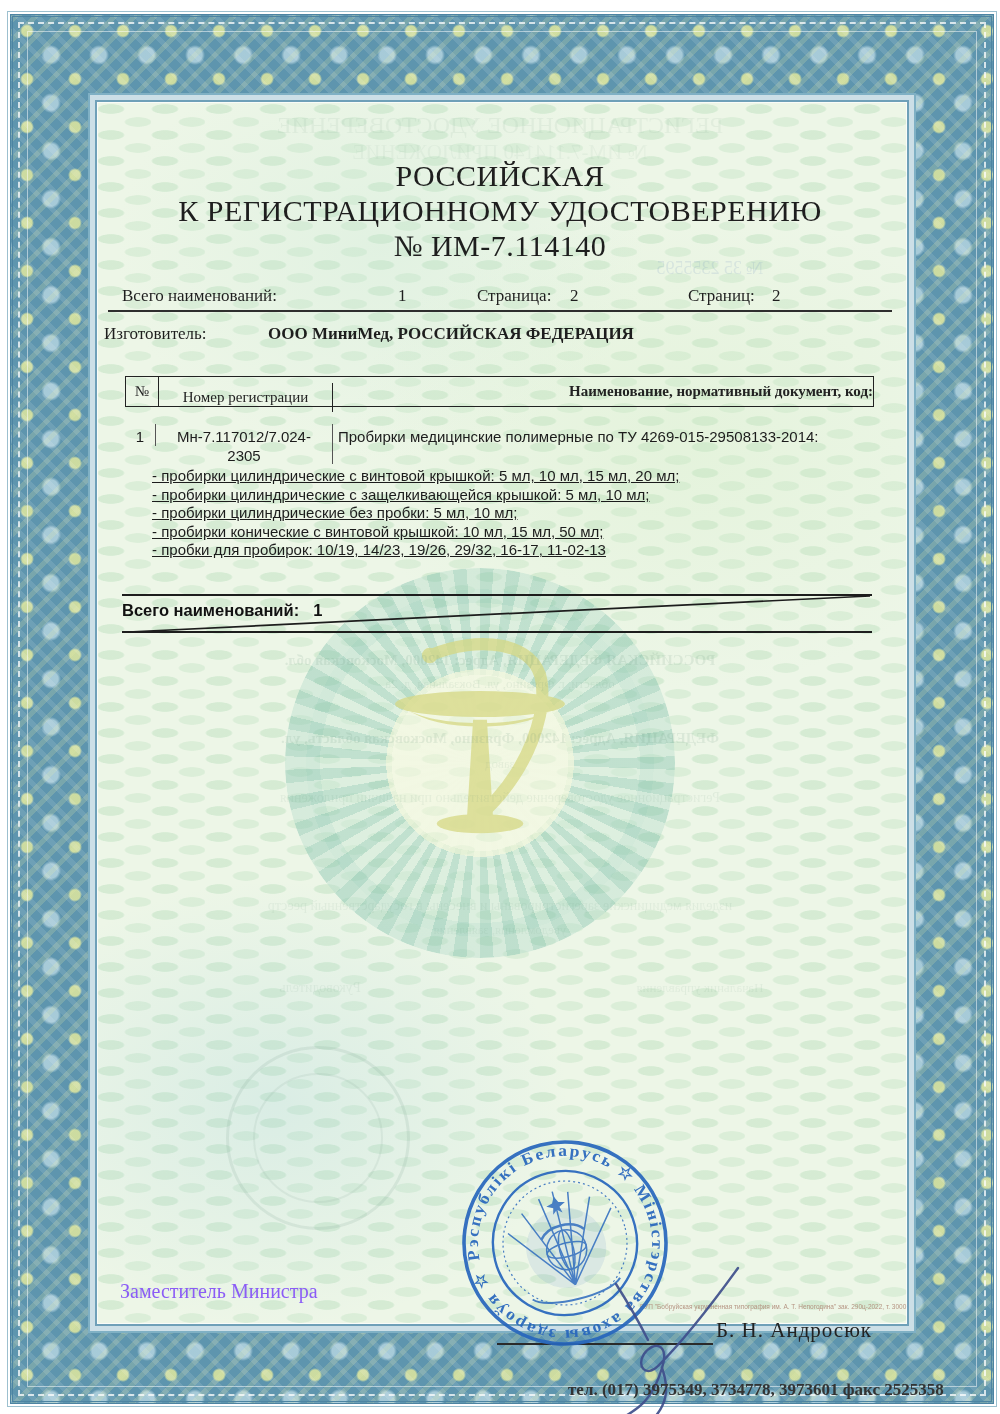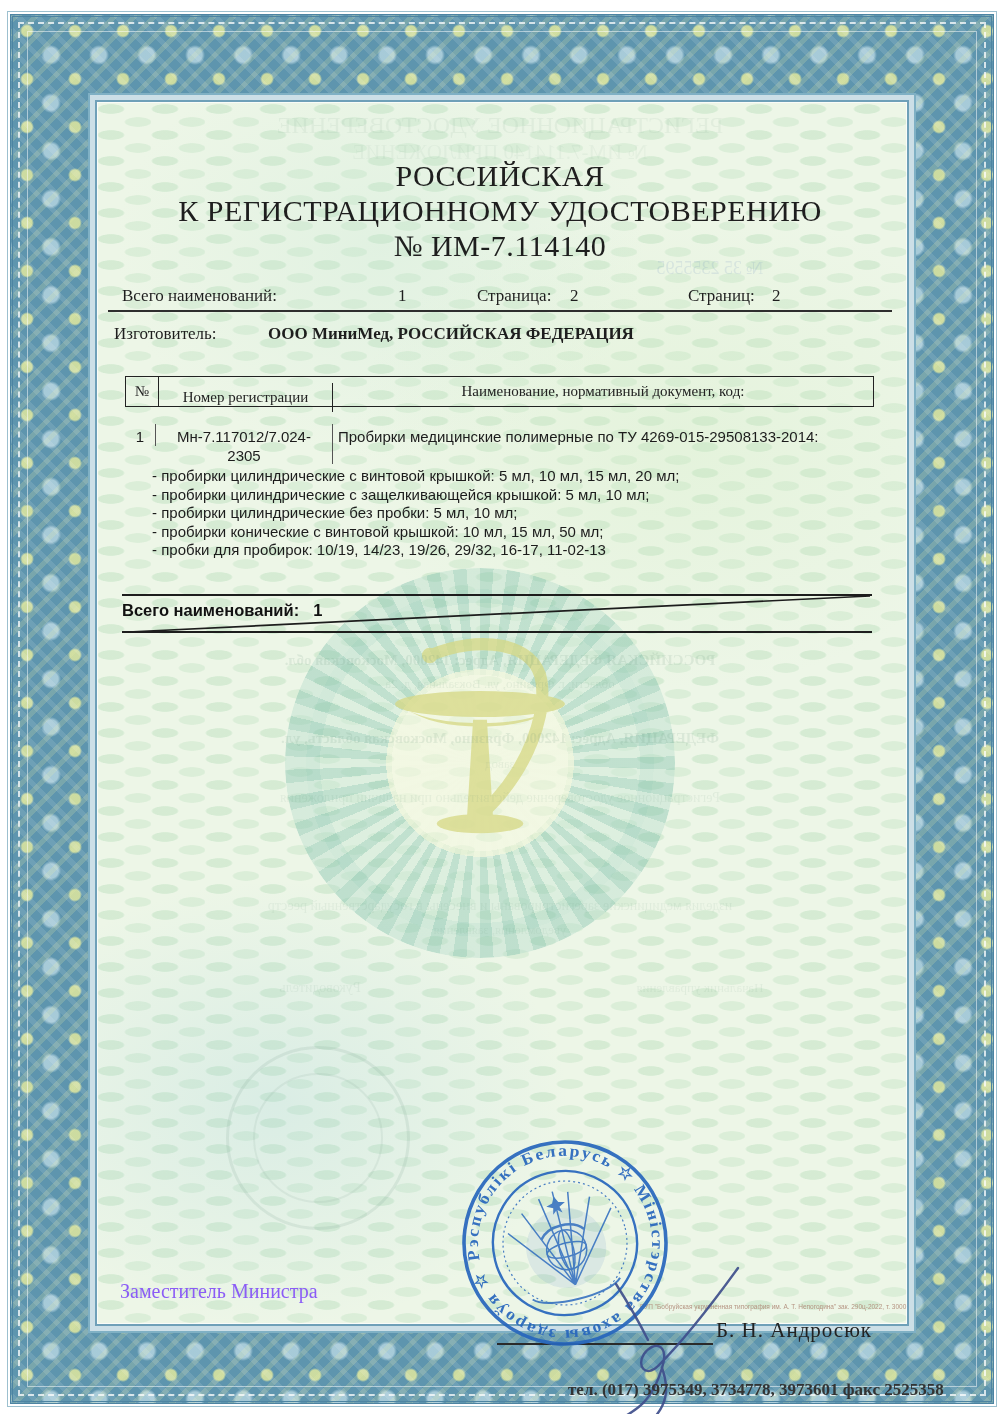--- a/index.html
+++ b/index.html
@@ -60,25 +60,25 @@
     font-size:30px;line-height:35px;letter-spacing:.5px;color:#1e1e1e;}
   .meta-label,.meta-value{position:absolute;z-index:5;font-size:17px;color:#1e1e1e;}
   .rule{position:absolute;z-index:5;background:#2e2e2e;}
   .manu-value{font-weight:bold;}
   .thead{position:absolute;left:125px;top:376px;width:747px;height:29px;z-index:5;
     border:1.4px solid #222;display:flex;align-items:center;font-size:15px;}
   .thead .c1{width:32px;text-align:center;border-right:1.2px solid #222;height:100%;
     display:flex;align-items:center;justify-content:center;}
   .thead .c2{width:173px;text-align:center;border-right:1.2px solid #222;height:100%;
     display:flex;align-items:center;justify-content:center;margin-top:12px;}
-  .thead .c3{flex:1;text-align:center;}
+  .thead .c3{flex:1;text-align:right;font-weight:bold;}
   .row-txt{position:absolute;z-index:5;font-size:15px;color:#1c1c1c;font-family:"Liberation Sans",sans-serif;}
   .vline{position:absolute;z-index:5;width:1px;background:#555;}
   .bullets{position:absolute;left:152px;top:467px;width:730px;z-index:5;
-    font-family:"Liberation Sans",sans-serif;font-size:15px;line-height:18.6px;color:#1c1c1c;}
+    font-family:"Liberation Sans",sans-serif;font-size:15px;line-height:18.6px;color:#1c1c1c;text-decoration:underline;}
   .summary{position:absolute;left:122px;top:601px;z-index:5;display:flex;gap:14px;
     font-family:"Liberation Sans",sans-serif;font-weight:bold;font-size:16.5px;color:#111;}
   .diag{position:absolute;left:122px;top:590px;z-index:5;}
 
   .position-label{position:absolute;left:120px;top:1280px;font-size:20px;z-index:5;color:#8b5cf6;}
   .sign-line{position:absolute;left:497px;top:1343px;width:216px;height:2px;background:#2a2a2a;z-index:6;}
   .sign-name{position:absolute;left:716px;top:1318px;font-size:21px;letter-spacing:1px;z-index:6;color:#222;}
   .print-note{position:absolute;left:640px;top:1303px;z-index:6;font-family:"Liberation Sans",sans-serif;
     font-size:6.5px;color:#b08a78;opacity:.9;white-space:nowrap;}
   .footer-phone{position:absolute;left:568px;top:1380px;z-index:9;font-size:17px;font-weight:bold;color:#333;}
@@ -127,21 +127,21 @@
   </div>
 
   <div class="meta-label abs" style="left:122px;top:286px;">Всего наименований:</div>
   <div class="meta-value abs" style="left:398px;top:286px;">1</div>
   <div class="meta-label abs" style="left:477px;top:286px;">Страница:</div>
   <div class="meta-value abs" style="left:570px;top:286px;">2</div>
   <div class="meta-label abs" style="left:688px;top:286px;">Страниц:</div>
   <div class="meta-value abs" style="left:772px;top:286px;">2</div>
   <div class="rule" style="left:108px;top:310px;width:784px;height:1.6px;"></div>
 
-  <div class="meta-label abs" style="left:114px;top:324px;">Изготовитель:</div>
+  <div class="meta-label abs" style="left:104px;top:324px;">Изготовитель:</div>
   <div class="meta-label abs manu-value" style="left:268px;top:324px;">ООО МиниМед, РОССИЙСКАЯ ФЕДЕРАЦИЯ</div>
 
   <div class="thead">
     <div class="c1">№</div>
     <div class="c2">Номер регистрации</div>
     <div class="c3">Наименование, нормативный документ, код:</div>
   </div>
 
   <div class="row-txt" style="left:128px;top:428px;width:24px;text-align:center;">1</div>
   <div class="vline" style="left:155px;top:424px;height:22px;"></div>

